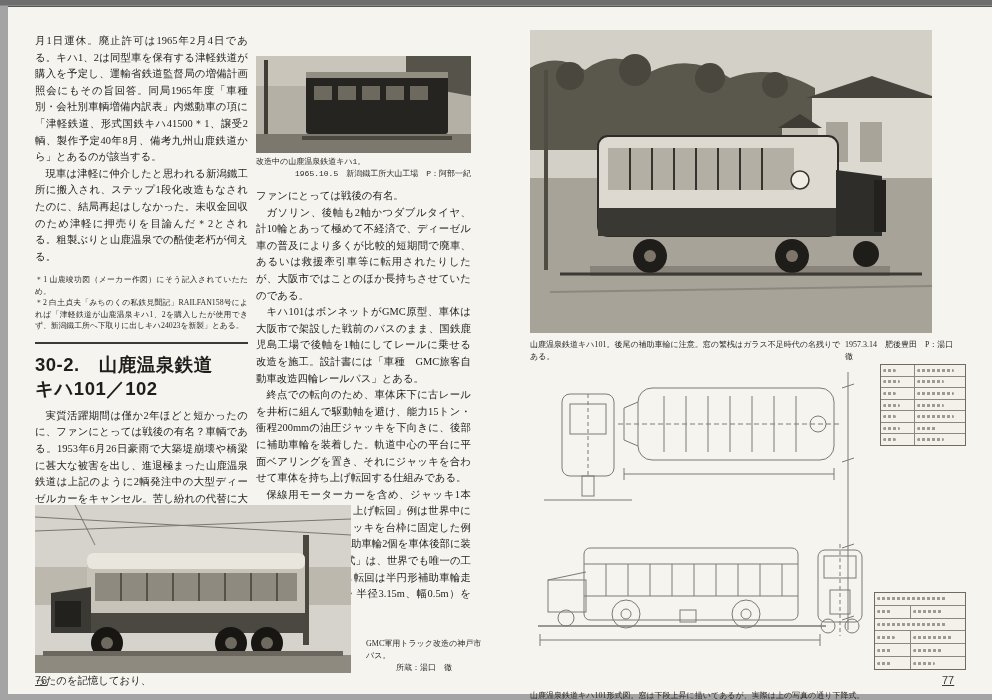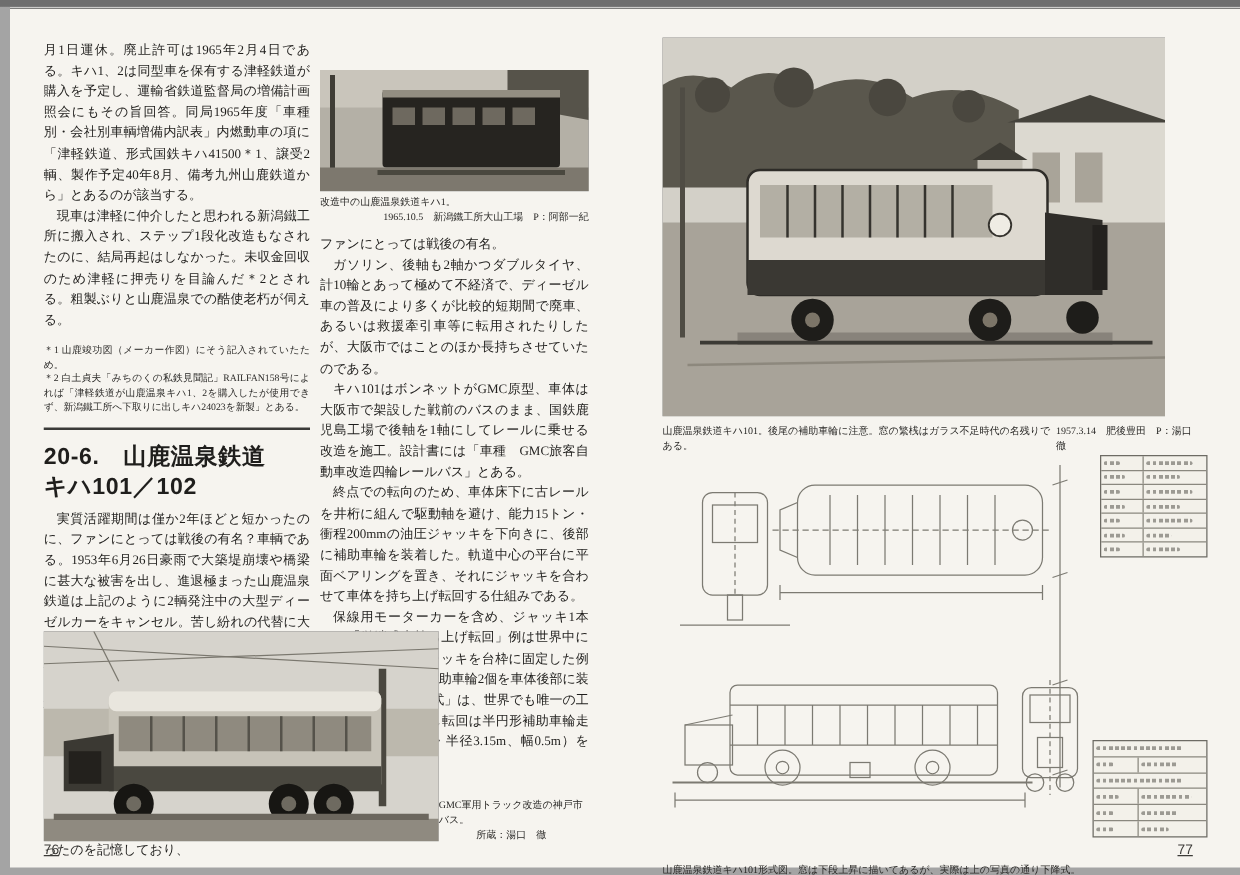--- a/index.html
+++ b/index.html
@@ -45,21 +45,21 @@
   <div>
 
     <div class="col" style="left:27px;top:27px;width:213px;">
       <p>月1日運休。廃止許可は1965年2月4日である。キハ1、2は同型車を保有する津軽鉄道が購入を予定し、運輸省鉄道監督局の増備計画照会にもその旨回答。同局1965年度「車種別・会社別車輌増備内訳表」内燃動車の項に「津軽鉄道、形式国鉄キハ41500＊1、譲受2輌、製作予定40年8月、備考九州山鹿鉄道から」とあるのが該当する。</p>
       <p class="indent">現車は津軽に仲介したと思われる新潟鐵工所に搬入され、ステップ1段化改造もなされたのに、結局再起はしなかった。未収金回収のため津軽に押売りを目論んだ＊2とされる。粗製ぶりと山鹿温泉での酷使老朽が伺える。</p>
       <div class="footnotes">
         <p>＊1 山鹿竣功図（メーカー作図）にそう記入されていたため。</p>
         <p>＊2 白土貞夫「みちのくの私鉄見聞記」RAILFAN158号によれば「津軽鉄道が山鹿温泉キハ1、2を購入したが使用できず、新潟鐵工所へ下取りに出しキハ24023を新製」とある。</p>
       </div>
       <div class="sec-head">
-        <div>20-6.　山鹿温泉鉄道</div>
+        <div>30-2.　山鹿温泉鉄道</div>
         <div>キハ101／102</div>
       </div>
       <p class="indent" style="margin-top:7px;">実質活躍期間は僅か2年ほどと短かったのに、ファンにとっては戦後の有名？車輌である。1953年6月26日豪雨で大築堤崩壊や橋梁に甚大な被害を出し、進退極まった山鹿温泉鉄道は上記のように2輌発注中の大型ディーゼルカーをキャンセル。苦し紛れの代替に大阪市バスの廃車2輌を購入し、単端式レールバスに仕立て上げた代物である。</p>
       <p class="indent">その古バスは敗戦後壊滅的な大都市内交通救済のため、政府の要請により米軍がガソリン特別配給付きで交通局やバス会社に放出した、GMC軍用2トン半積み汎用トラック（ウイポンキャリア）＊3がベースである。受け入れ側ではキャブ・荷台を外し、廃車のバス車体を架設し使用。車内に必ず「この車輌は進駐軍の好意により提供云々」なる掲示があったのを記憶しており、</p>
     </div>
 
     <div class="col" style="left:248px;top:50px;width:215px;">
       <div class="photo" style="width:215px;height:97px;">
         <svg width="215" height="97" viewBox="0 0 215 97" preserveAspectRatio="none">
           <rect width="215" height="97" fill="#b4b0a6"></rect>
@@ -70,21 +70,21 @@
           <rect x="50" y="16" width="142" height="6" fill="#938e82"></rect>
           <rect x="58" y="30" width="18" height="14" fill="#6e695f"></rect>
           <rect x="82" y="30" width="18" height="14" fill="#6e695f"></rect>
           <rect x="106" y="30" width="18" height="14" fill="#6e695f"></rect>
           <rect x="130" y="30" width="18" height="14" fill="#6e695f"></rect>
           <rect x="154" y="30" width="18" height="14" fill="#6e695f"></rect>
           <rect x="0" y="78" width="215" height="19" fill="#7d786e"></rect>
           <rect x="46" y="80" width="150" height="4" fill="#4a483f"></rect>
         </svg>
       </div>
-      <div class="caption" style="margin-top:3px;">
+      <div class="caption" style="margin-top:3px;font-family:Liberation Mono, monospace;">
         <div>改造中の山鹿温泉鉄道キハ1。</div>
         <div style="text-align:right;">1965.10.5　新潟鐵工所大山工場　P：阿部一紀</div>
       </div>
       <p style="margin-top:9px;">ファンにとっては戦後の有名。</p>
       <p class="indent">ガソリン、後軸も2軸かつダブルタイヤ、計10輪とあって極めて不経済で、ディーゼル車の普及により多くが比較的短期間で廃車、あるいは救援牽引車等に転用されたりしたが、大阪市ではことのほか長持ちさせていたのである。</p>
       <p class="indent">キハ101はボンネットがGMC原型、車体は大阪市で架設した戦前のバスのまま、国鉄鹿児島工場で後軸を1軸にしてレールに乗せる改造を施工。設計書には「車種　GMC旅客自動車改造四輪レールバス」とある。</p>
       <p class="indent">終点での転向のため、車体床下に古レールを井桁に組んで駆動軸を避け、能力15トン・衝程200mmの油圧ジャッキを下向きに、後部に補助車輪を装着した。軌道中心の平台に平面ベアリングを置き、それにジャッキを合わせて車体を持ち上げ転回する仕組みである。</p>
       <p class="indent">保線用モーターカーを含め、ジャッキ1本での「単端式車持ち上げ転回」例は世界中に無数？にあり、ジャッキを台枠に固定した例も少なくないが、補助車輪2個を車体後部に装着した「3点支持方式」は、世界でも唯一の工夫であろう。ただし転回は半円形補助車輪走路（コンクリート・半径3.15m、幅0.5m）を設置した箇所</p>
     </div>
 
@@ -112,21 +112,21 @@
         <circle cx="72" cy="138" r="16" fill="#171613"></circle>
         <circle cx="72" cy="138" r="6" fill="#6e6a60"></circle>
         <circle cx="196" cy="138" r="16" fill="#171613"></circle>
         <circle cx="196" cy="138" r="6" fill="#6e6a60"></circle>
         <circle cx="232" cy="138" r="16" fill="#171613"></circle>
         <circle cx="232" cy="138" r="6" fill="#6e6a60"></circle>
         <rect x="0" y="150" width="316" height="18" fill="#8f8a80"></rect>
         <rect x="8" y="146" width="300" height="5" fill="#6c675e"></rect>
       </svg>
     </div>
-    <div class="caption" style="position:absolute;left:343px;top:632px;width:116px;">
+    <div class="caption" style="position:absolute;left:358px;top:632px;width:116px;">
       <div>GMC軍用トラック改造の神戸市バス。</div>
       <div style="text-align:center;margin-top:1px;">所蔵：湯口　徹</div>
     </div>
 
     <div class="pagenum" style="left:27px;top:668px;">76</div>
   </div>
 
   <div>
 
     <div class="photo" style="position:absolute;left:522px;top:24px;width:402px;height:303px;">

